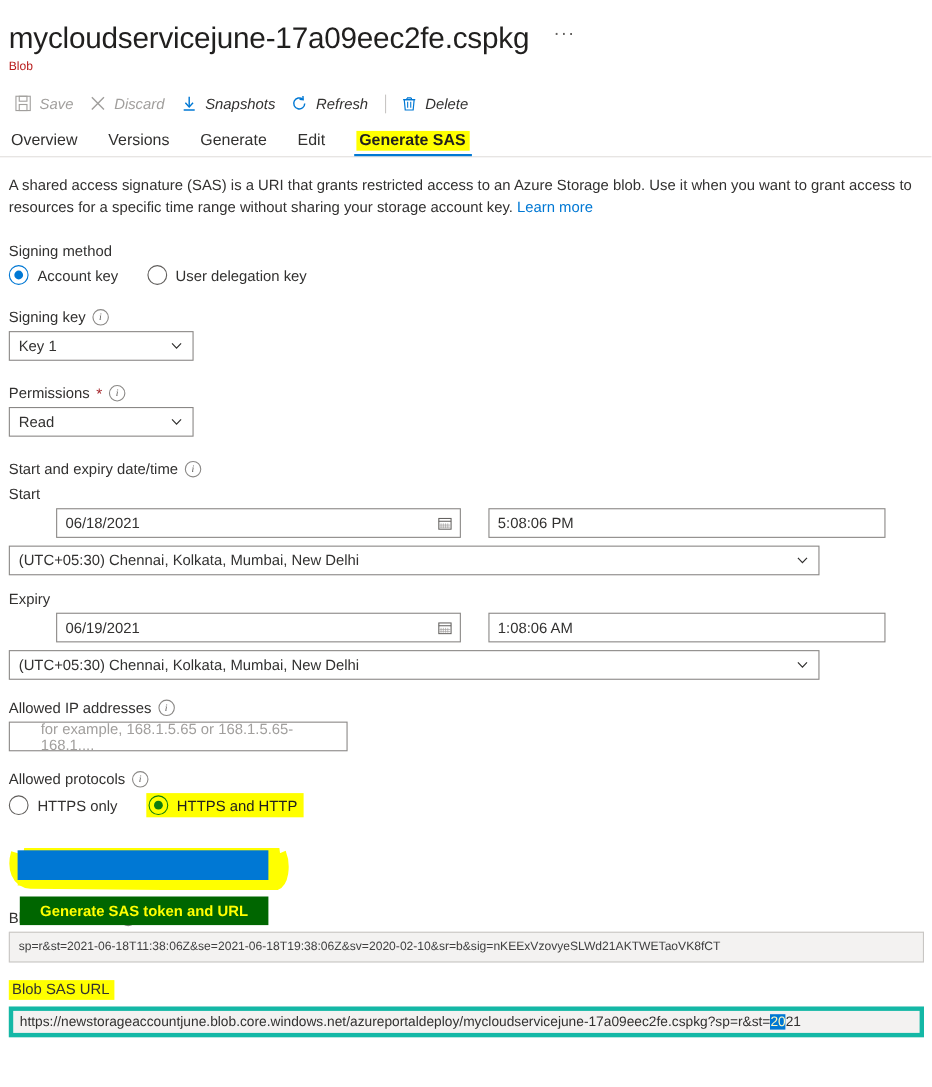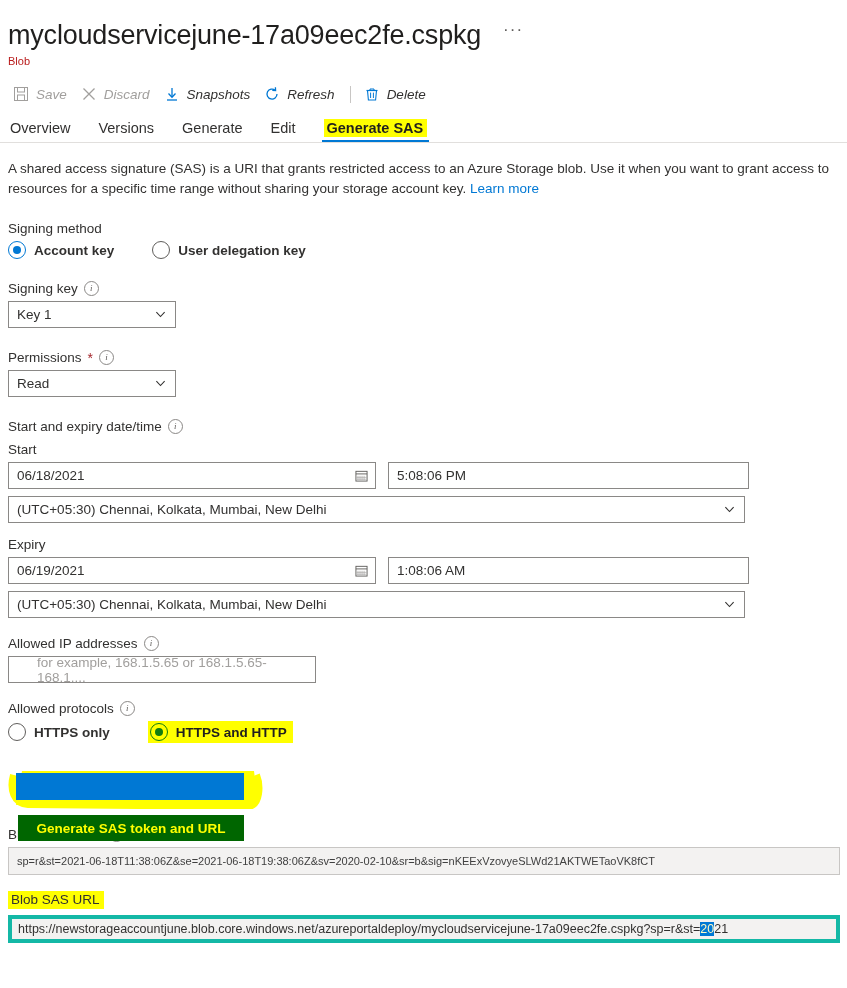--- a/index.html
+++ b/index.html
@@ -165,23 +165,22 @@
     font-family: "Liberation Serif", serif;
     font-style: italic;
     display: inline-block;
     cursor: pointer;
     flex: 0 0 auto;
   }
 
   
   .radio-row {
     display: flex;
-    gap: 16px;
+    gap: 4px;
     margin-top: 2px;
-    font-weight: bold;
   }
   .radio-opt {
     display: flex;
     align-items: center;
     gap: 8px;
     margin-right: 22px;
     font-size: 13.5px;
     cursor: pointer;
     white-space: nowrap;
   }
@@ -236,21 +235,22 @@
   .textbox.ip   { width: 308px; cursor: text; padding-left: 28px; }
   .chevron {
     position: absolute;
     right: 9px;
     width: 11px; height: 11px;
   }
   .placeholder { color: #a19f9d; }
 
   .row2 {
     display: flex;
-    gap: 12px;
+    gap: 25px;
+    justify-content: center;
   }
   .date-box {
     box-sizing: border-box;
     width: 368px;
     height: 27px;
     border: 1px solid #8a8886;
     display: flex;
     align-items: center;
     justify-content: space-between;
     padding: 0 7px 0 8px;

